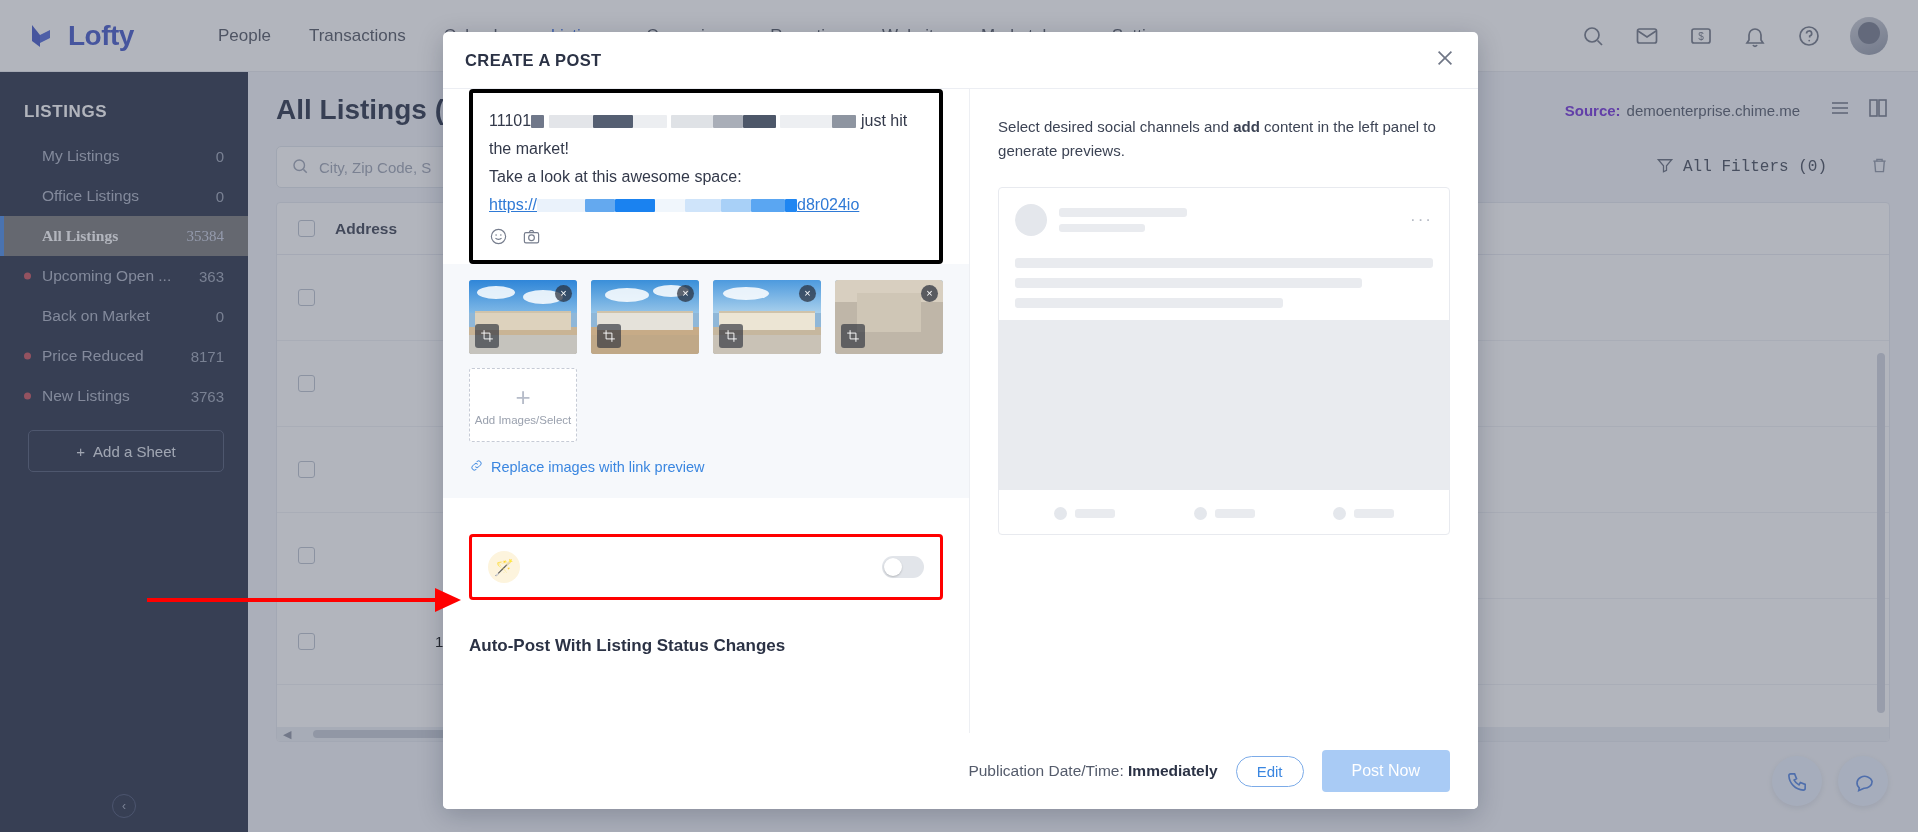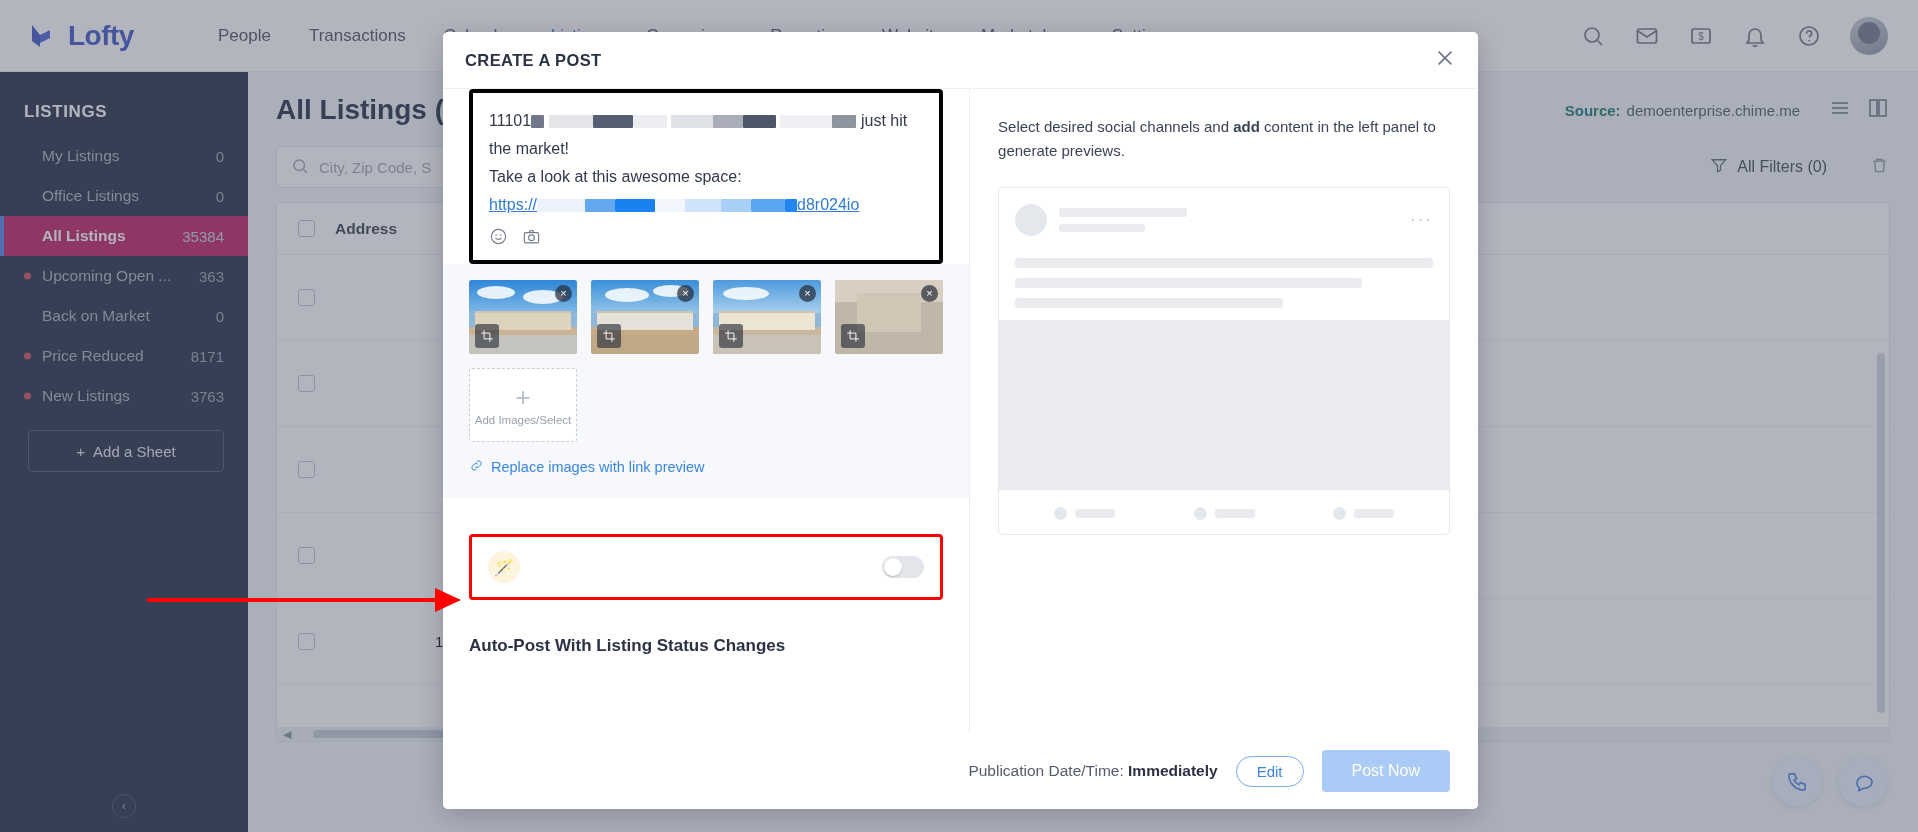--- a/index.html
+++ b/index.html
@@ -47,21 +47,21 @@
     font-size: 17px; font-weight: bold; color: #ffffff;
     letter-spacing: 0.6px; padding: 12px 24px 14px 24px;
     display: flex; align-items: center; justify-content: space-between;
   }
   .side-row {
     display: flex; align-items: flex-end; justify-content: space-between;
     padding: 11px 24px 11px 42px; font-size: 15.5px; color: #a9b0c2; cursor: pointer;
     position: relative;
   }
   .side-row.selected {
-    background: #be185d; color: #ffffff; font-weight: bold;
+    background: #737373; color: #ffffff; font-weight: bold; font-family: Liberation Serif, serif;
   }
   .side-row.selected::before {
     content: ""; position: absolute; left: 0; top: 0; bottom: 0; width: 4px; background: #4287e8;
   }
   .side-row .cnt { font-size: 15px; color: #98a0b3; }
   .side-row.selected .cnt { color: #c8cee0; font-weight: normal; }
   .dot {
     width: 7px; height: 7px; border-radius: 50%; background: #c94b56;
     position: absolute; left: 24px; top: 50%; transform: translateY(-50%);
   }
@@ -79,31 +79,31 @@
   }
 
   
   .main {
     position: absolute; top: 72px; left: 248px; right: 0; bottom: 0;
     background: #f3f5f9; padding: 22px 28px 0 28px;
   }
   .page-title { font-size: 28px; font-weight: bold; color: #1f2940; }
   .main-head { display: flex; align-items: center; }
   .source-line { margin-left: auto; font-size: 15px; color: #4c5364; display: flex; gap: 6px; align-items: center; }
-  .source-line b { color: #0f766e; }
+  .source-line b { color: #6d28d9; }
   .view-toggles { display: flex; gap: 14px; margin-left: 28px; }
   .view-ico svg { width: 24px; height: 24px; stroke: #6d7485; fill: none; stroke-width: 1.6; }
 
   .toolbar-row { display: flex; align-items: center; margin-top: 20px; gap: 16px; }
   .search-box {
     width: 520px; height: 42px; background: #fff; border: 1px solid #dfe3eb; border-radius: 5px;
     display: flex; align-items: center; gap: 10px; padding: 0 14px; color: #9aa1b1; font-size: 15px;
   }
   .search-box svg { width: 18px; height: 18px; stroke: #9aa1b1; fill: none; stroke-width: 1.9; }
-  .filters-btn { margin-left: auto; display: flex; align-items: center; gap: 9px; font-size: 16px; color: #3d4454; cursor: pointer; }
+  .filters-btn { margin-left: auto; display: flex; align-items: center; gap: 9px; font-size: 16px; color: #3d4454; cursor: pointer; font-family: Liberation Mono, monospace; }
   .filters-btn svg { width: 18px; height: 18px; stroke: #5d6475; fill: none; stroke-width: 1.7; }
   .trash-ico { margin-left: 26px; }
   .trash-ico svg { width: 21px; height: 21px; stroke: #8b92a3; fill: none; stroke-width: 1.6; }
 
   .table-wrap { margin-top: 14px; background: #fff; border: 1px solid #e4e8ef; border-radius: 4px; height: 540px; overflow: hidden; position: relative; }
   .thead {
     display: flex; align-items: center; height: 52px; border-bottom: 1px solid #e7eaf0;
     font-size: 15.5px; font-weight: bold; color: #2f3span;
   }
   .thead { color: #333a4b; }

